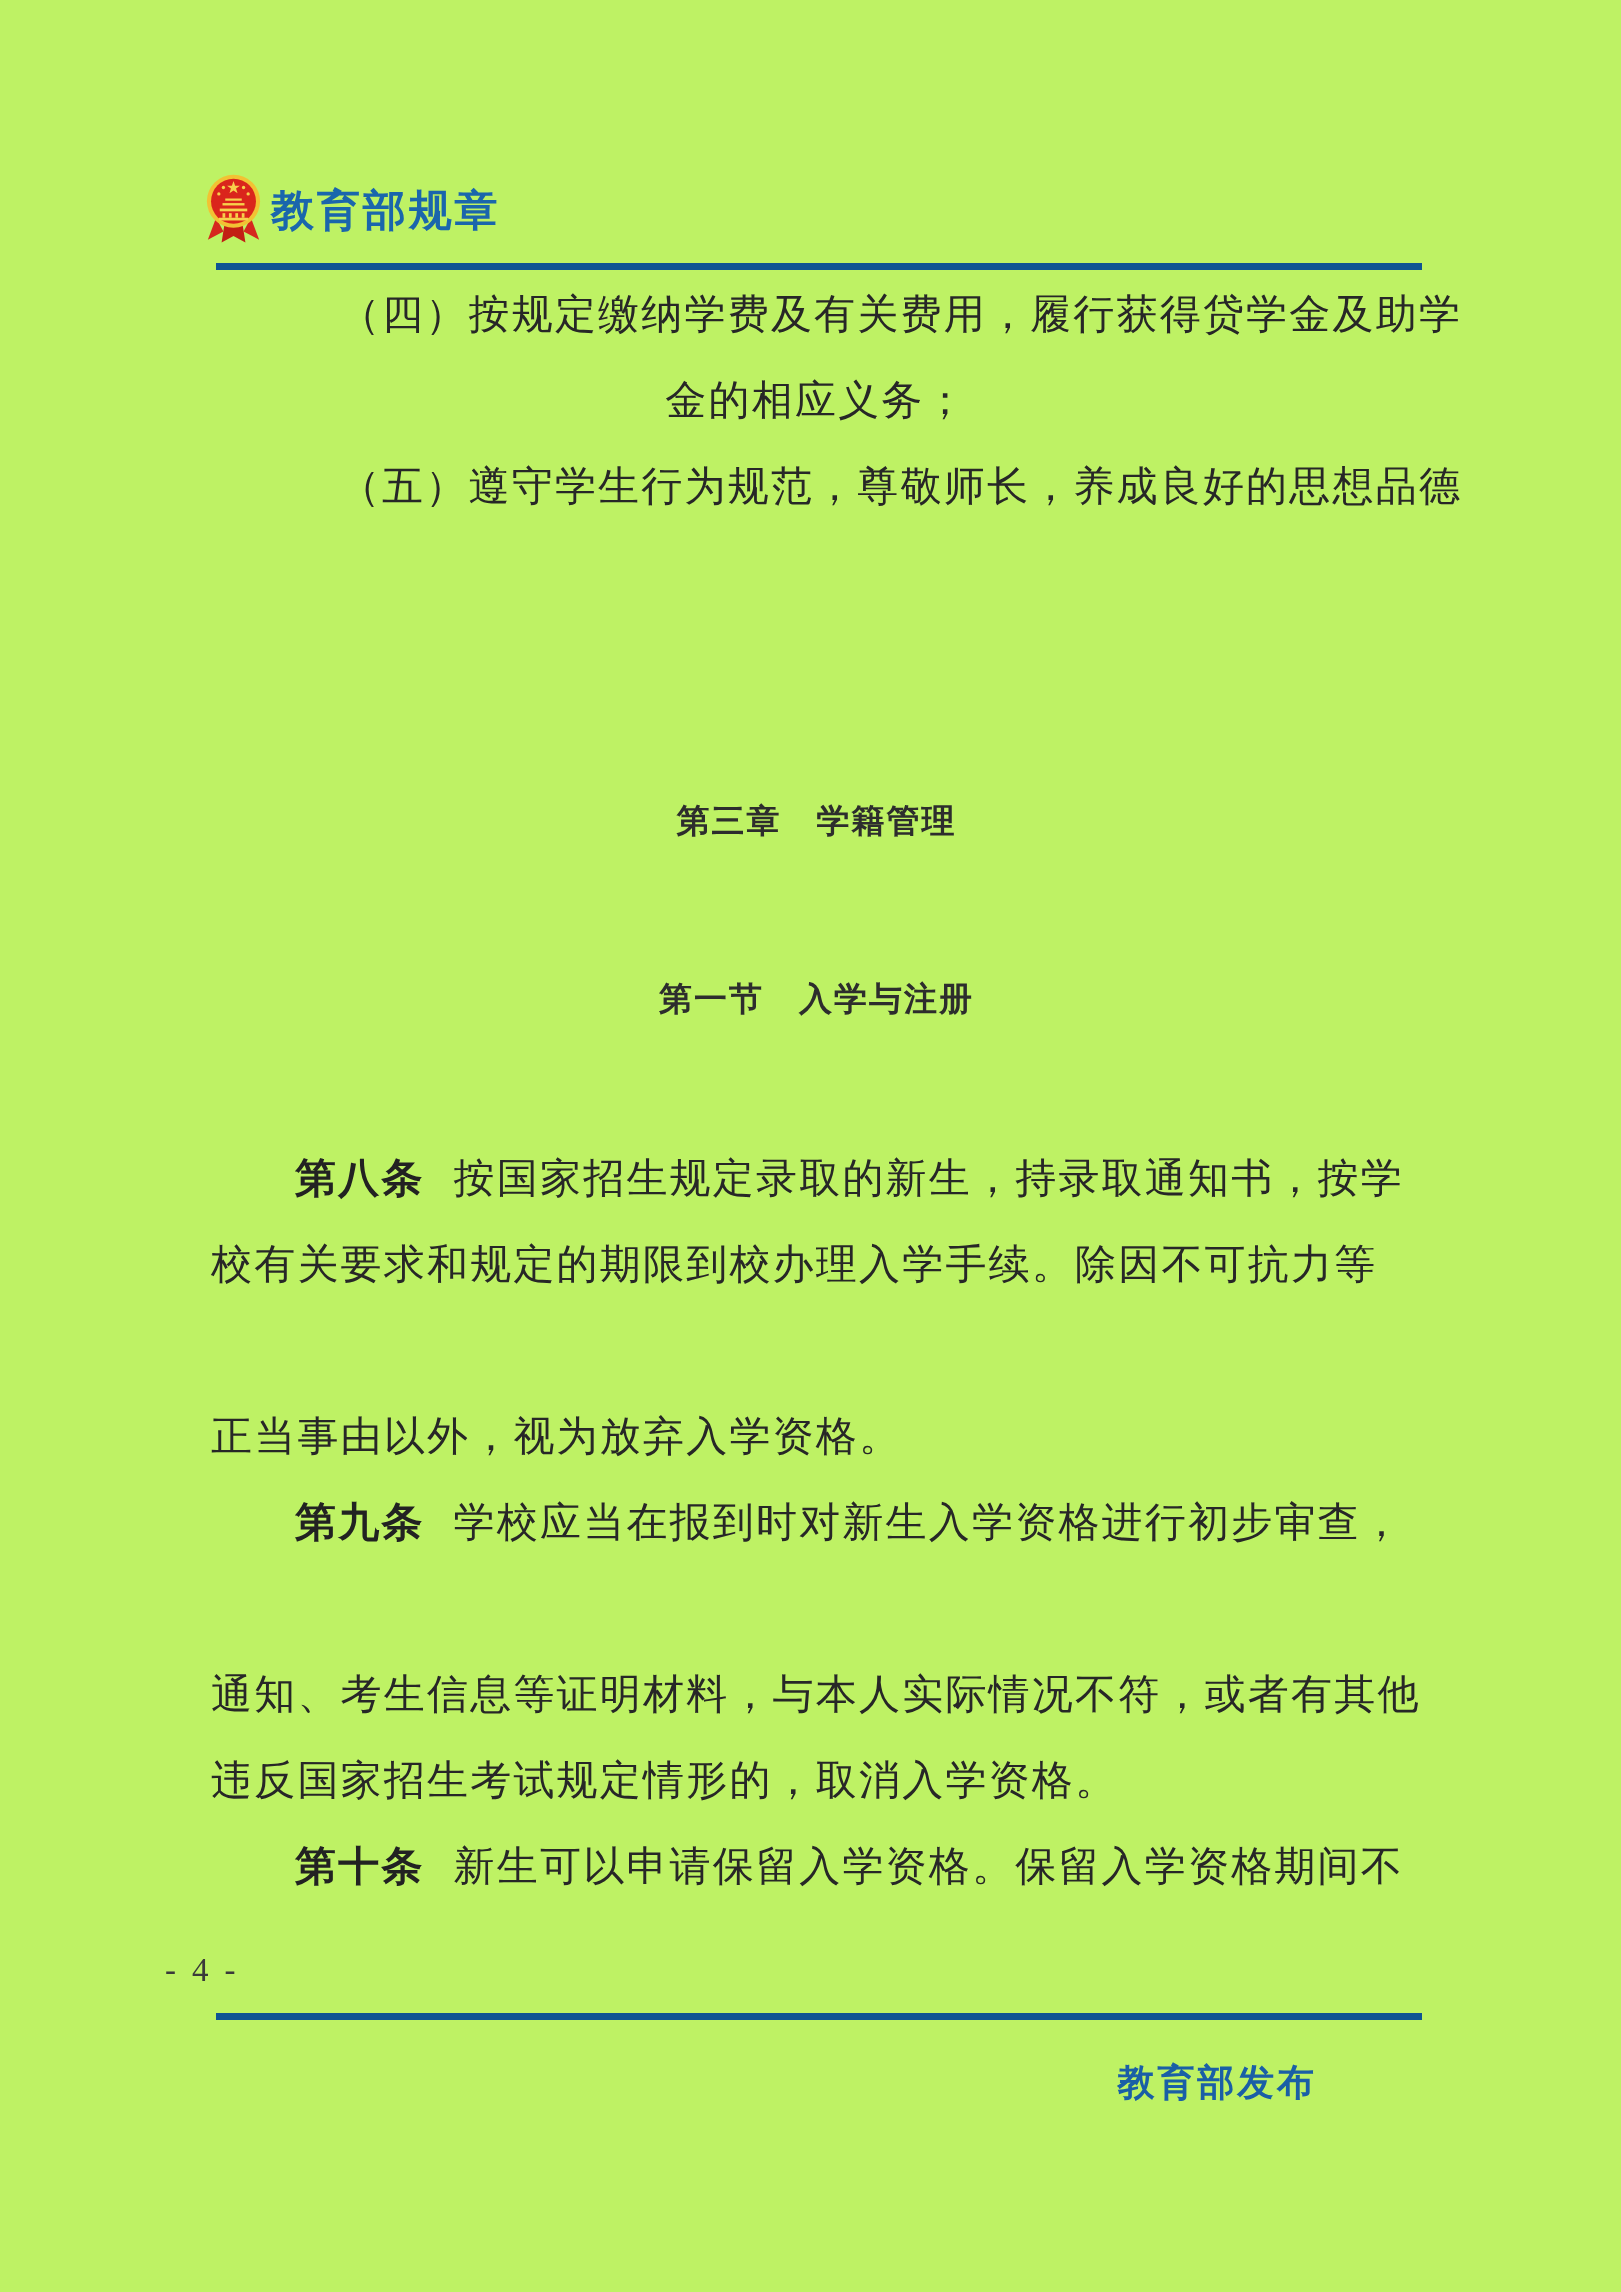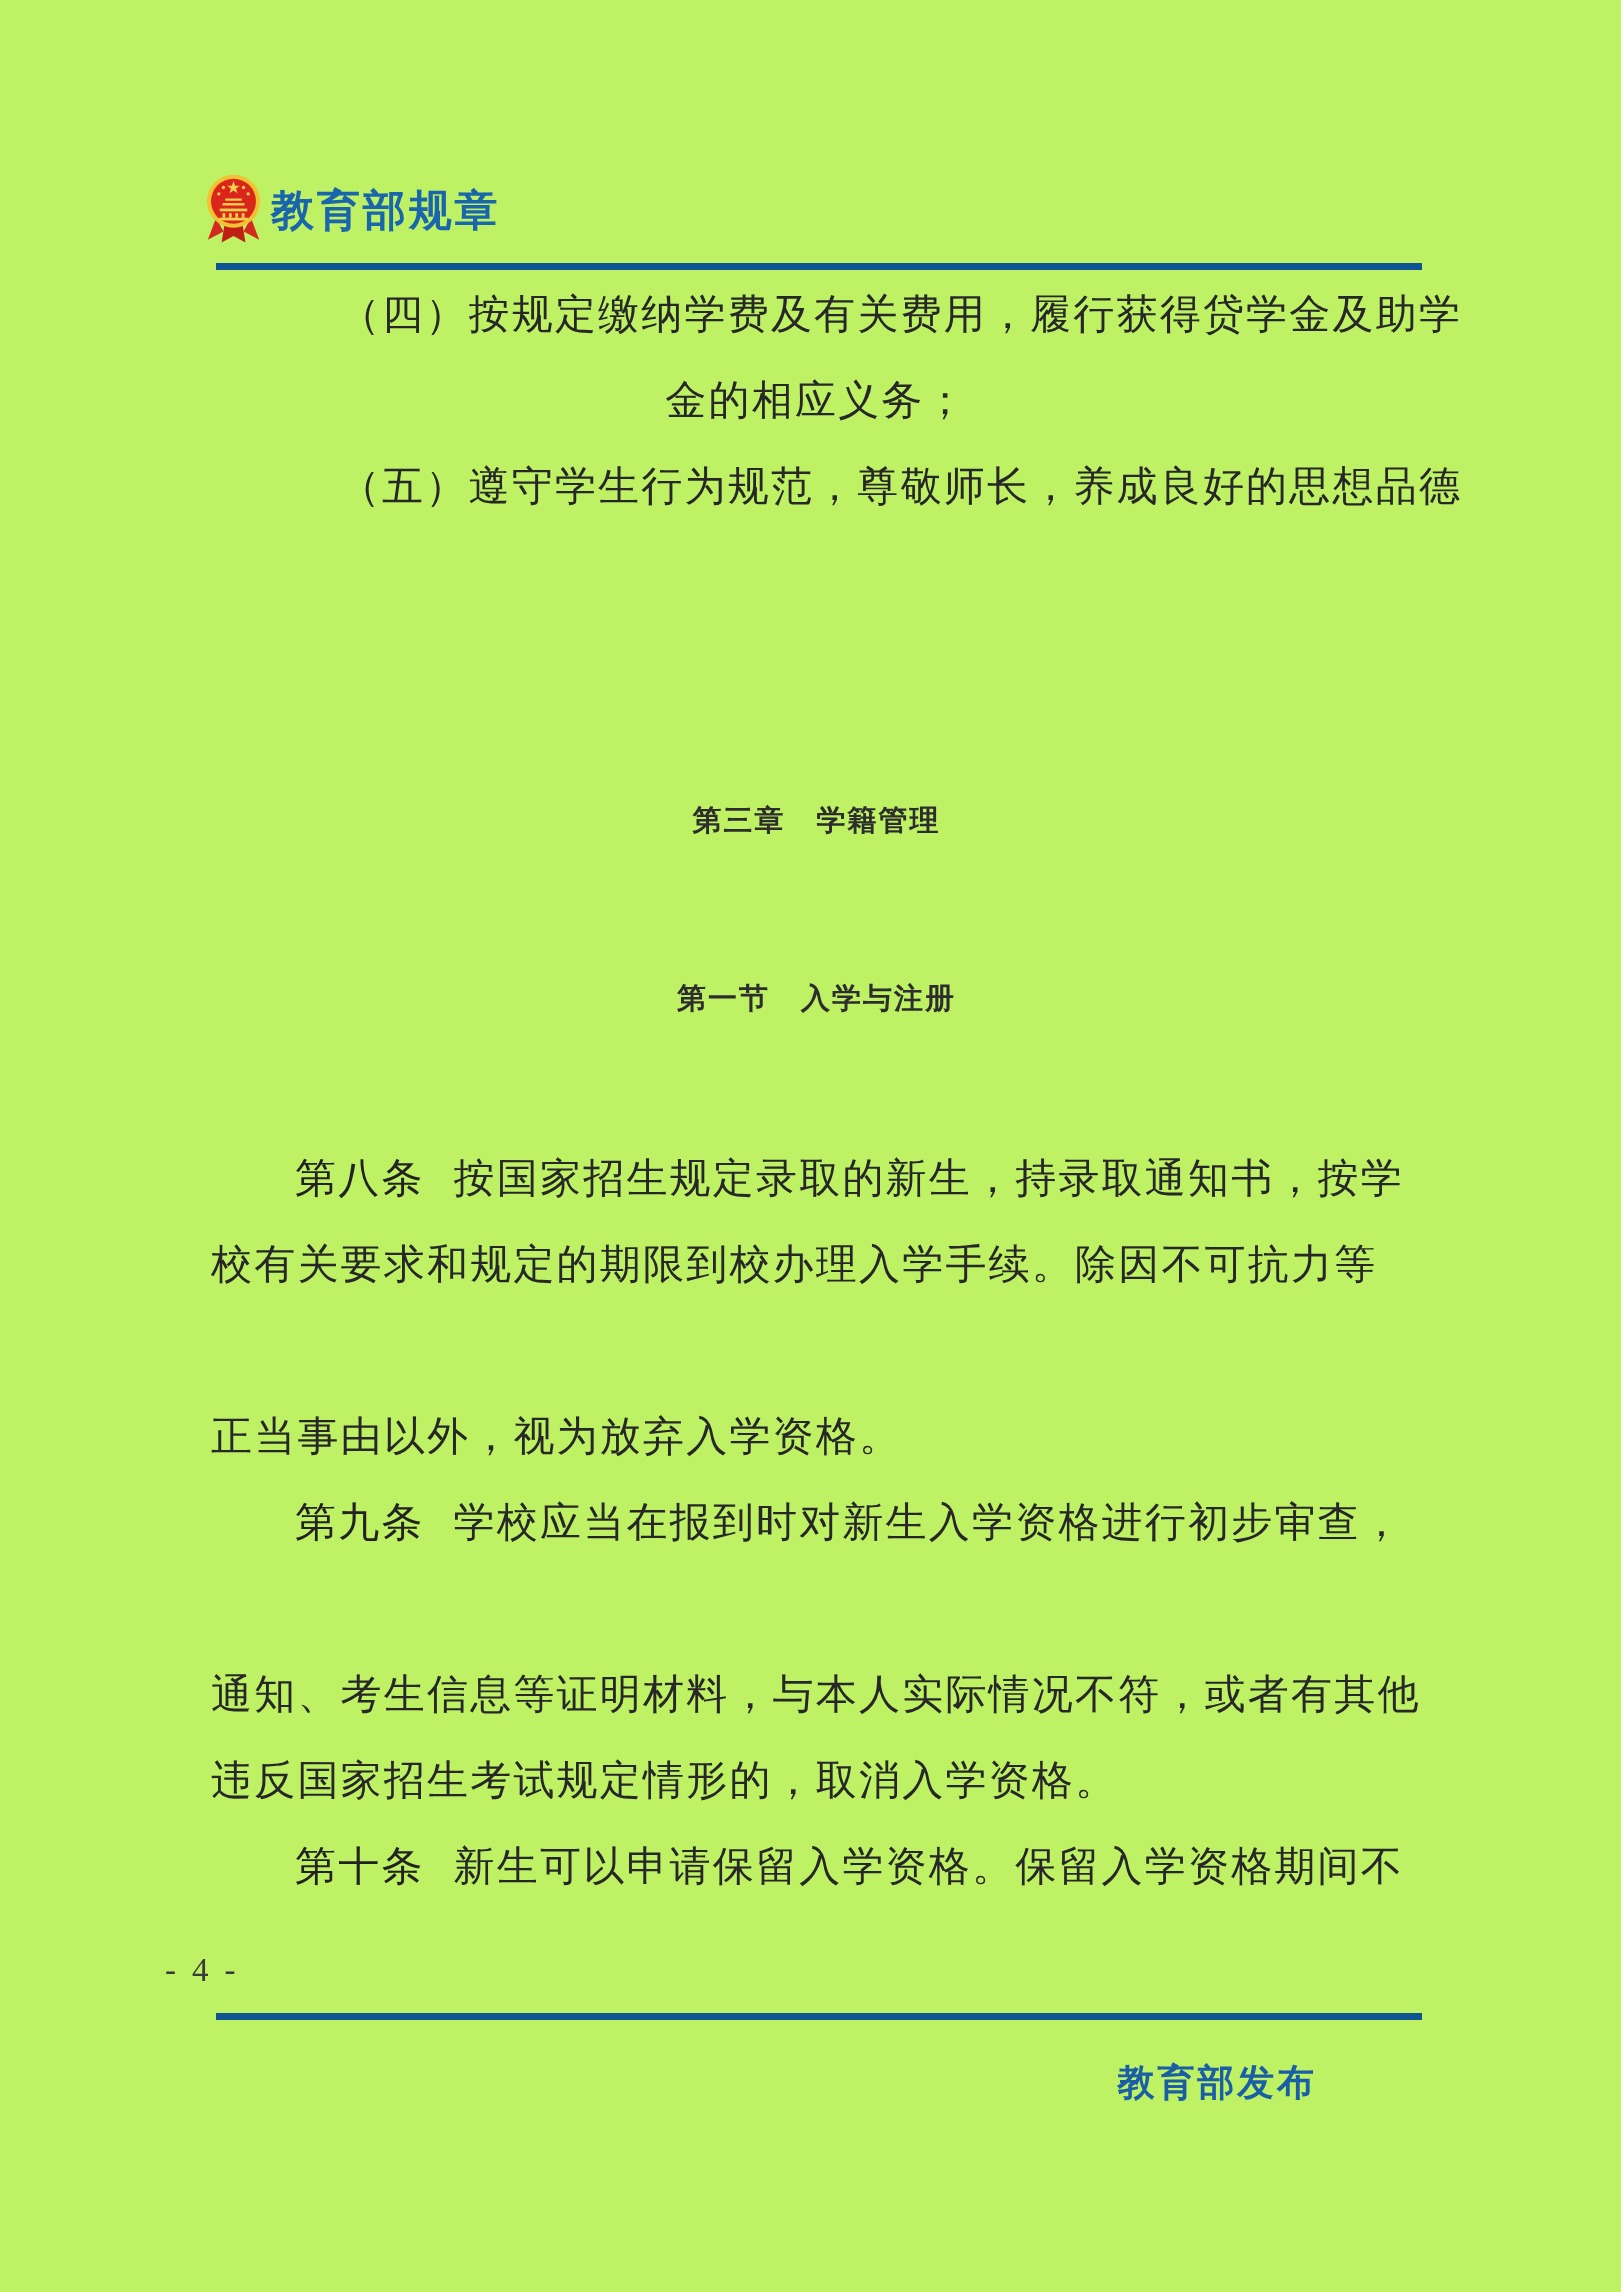--- a/index.html
+++ b/index.html
@@ -31,26 +31,26 @@
   .line{
     position:absolute;left:211px;width:1211px;height:49px;
     font-size:41px;color:#272727;letter-spacing:2.2px;
     white-space:nowrap;line-height:49px;
   }
   .b1{top:calc(290px + var(--i)*86px);text-align:center;}
   .b2{top:calc(1154px + var(--i)*86px);}
   .ind{padding-left:84px;}
   .pfx{
     font-family:"Liberation Sans","DejaVu Sans",sans-serif;
-    font-weight:normal;color:#222222;margin-right:29px;letter-spacing:2.2px;
+    font-weight:bold;color:#222222;margin-right:29px;letter-spacing:2.2px;
   }
   .heading{
     position:absolute;left:211px;width:1211px;text-align:center;
     font-family:"Liberation Sans","DejaVu Sans",sans-serif;
-    font-weight:bold;font-size:29px;color:#2d2d2d;letter-spacing:2px;
+    font-weight:bold;font-size:33px;color:#2d2d2d;letter-spacing:2px;
     white-space:nowrap;line-height:49px;
   }
   .heading.chapter{top:796px;}
   .heading.section{top:974px;}
   
   .page-num{
     position:absolute;left:165px;top:1952px;
     font-size:33px;color:#3a3a3a;letter-spacing:3.9px;
     font-family:"Liberation Serif","DejaVu Serif",serif;
   }

